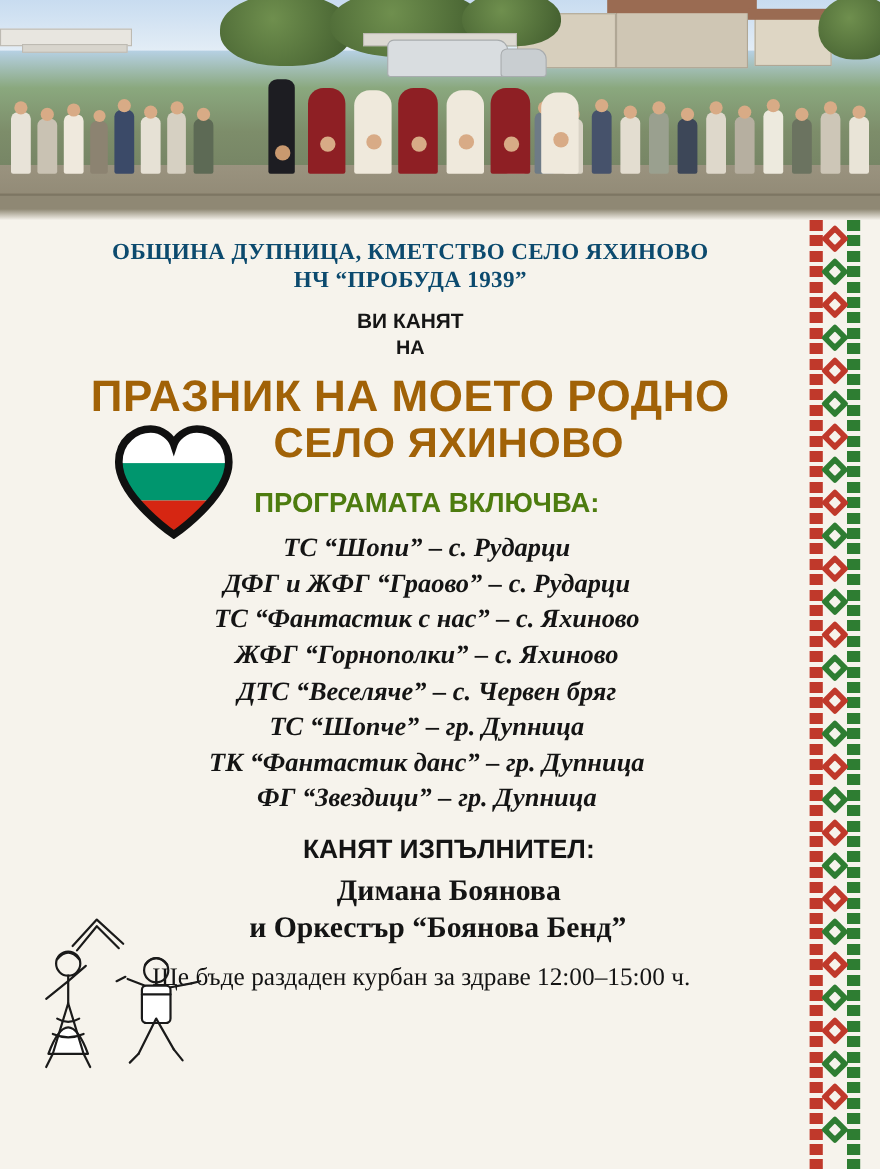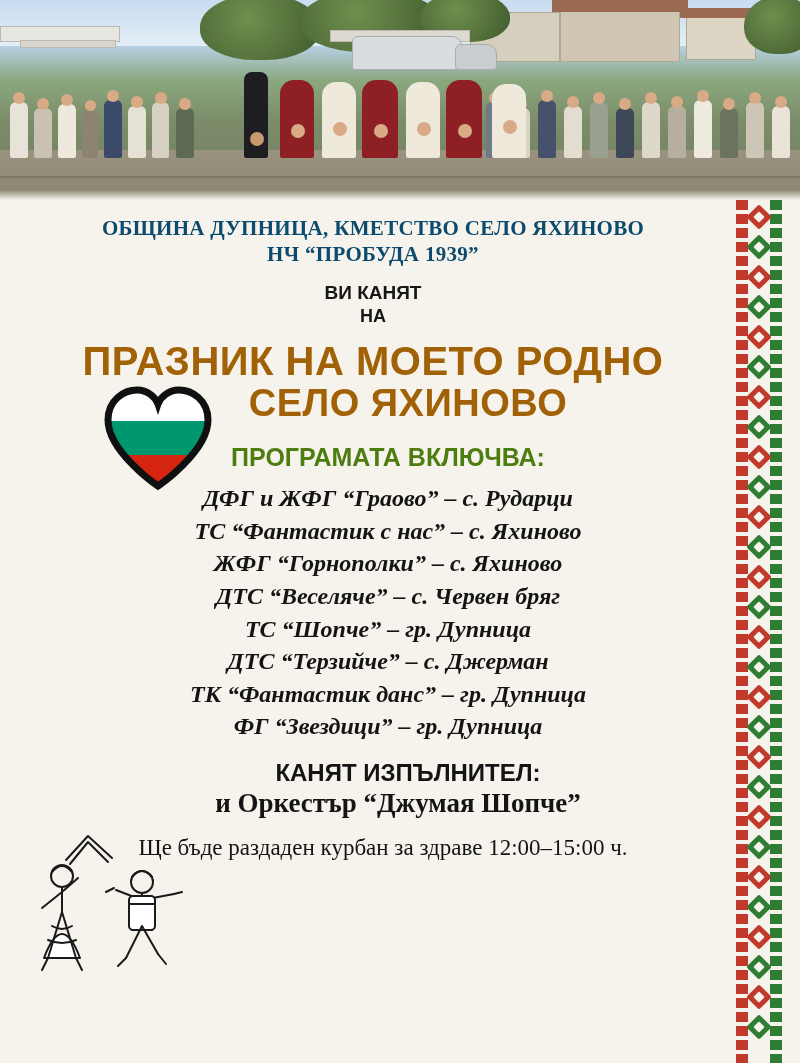--- a/index.html
+++ b/index.html
@@ -378,32 +378,33 @@
 
     <div class="title">
       <span>ПРАЗНИК НА МОЕТО РОДНО</span>
       <span class="title-row2">СЕЛО ЯХИНОВО</span>
     </div>
 
 
     <div class="program-head">ПРОГРАМАТА ВКЛЮЧВА:</div>
 
     <div class="program-list">
+      <div class="program-item">ТС “Шопи” – с. Рударци</div>
       <div class="program-item">ДФГ и ЖФГ “Граово” – с. Рударци</div>
       <div class="program-item">ТС “Фантастик с нас” – с. Яхиново</div>
       <div class="program-item">ЖФГ “Горнополки” – с. Яхиново</div>
       <div class="program-item">ДТС “Веселяче” – с. Червен бряг</div>
       <div class="program-item">ТС “Шопче” – гр. Дупница</div>
-      <div class="program-item">ДТС “Терзийче” – с. Джерман</div>
       <div class="program-item">ТК “Фантастик  данс” – гр. Дупница</div>
       <div class="program-item">ФГ “Звездици” – гр. Дупница</div>
     </div>
 
     <div class="guest-head">КАНЯТ ИЗПЪЛНИТЕЛ:</div>
-    <div class="guest-band">и Оркестър “Джумая Шопче”</div>
+    <div class="guest-name">Димана Боянова</div>
+    <div class="guest-band">и Оркестър “Боянова Бенд”</div>
 
     <div class="kurban">Ще бъде раздаден курбан за здраве  12:00–15:00 ч.</div>
   </div>
 
   <div class="heart-wrap">
     <svg width="108" height="104" viewBox="0 0 108 104">
       <defs>
         <clipPath id="heartClip">
           <path d="M54 100 C 54 100, 4 66, 4 34 C 4 14, 20 4, 33 4 C 44 4, 52 12, 54 18 C 56 12, 64 4, 75 4 C 88 4, 104 14, 104 34 C 104 66, 54 100, 54 100 Z"></path>
         </clipPath>

